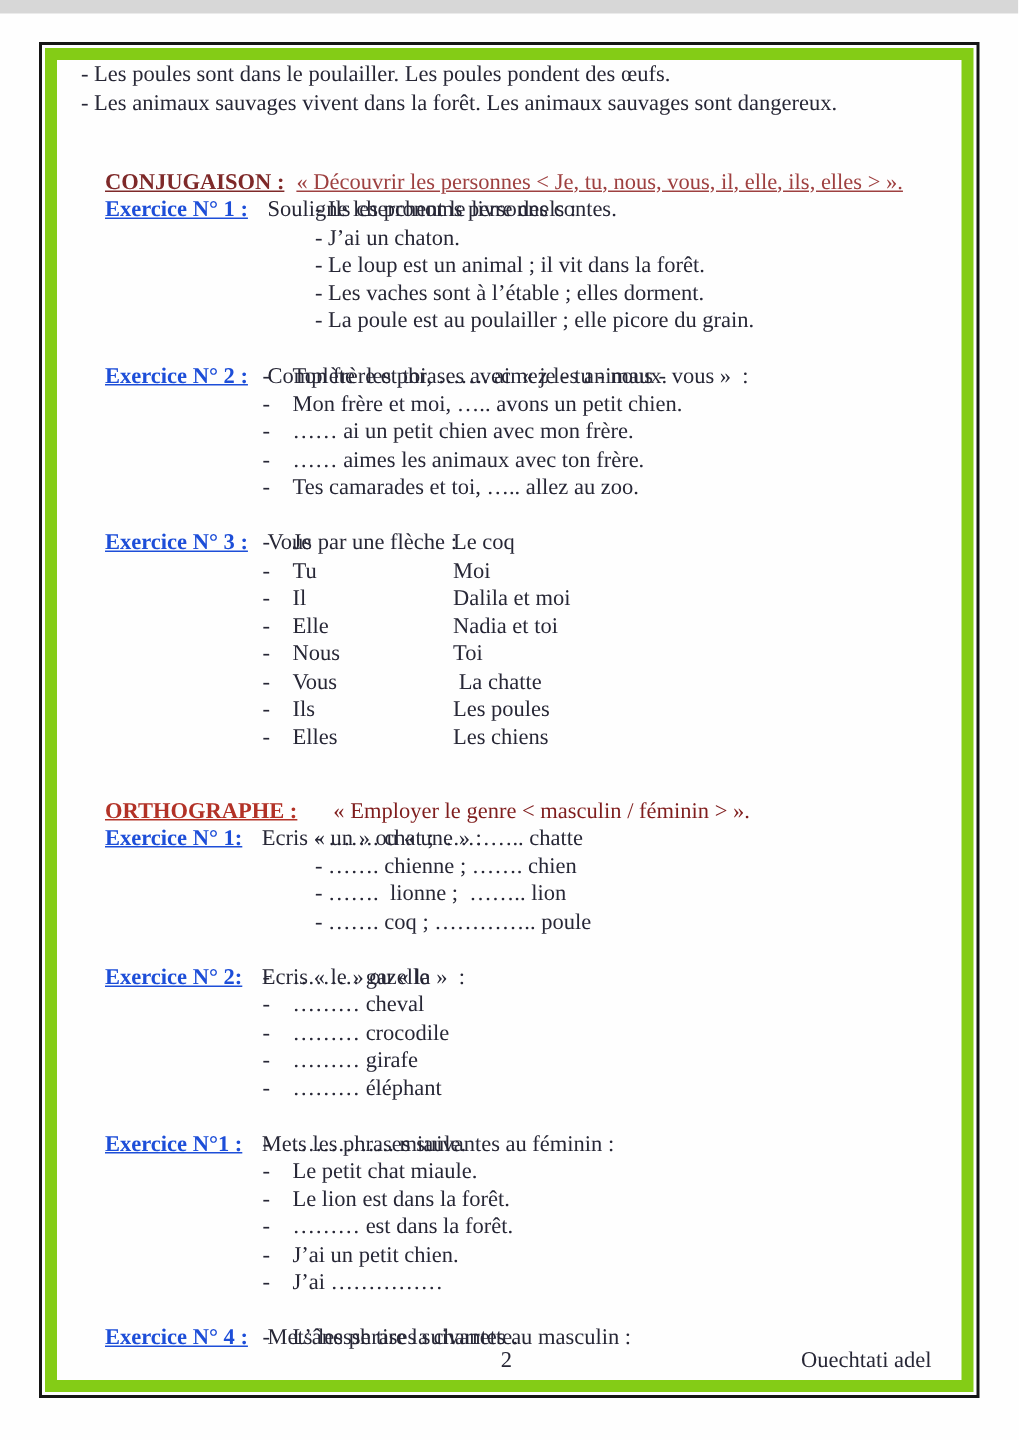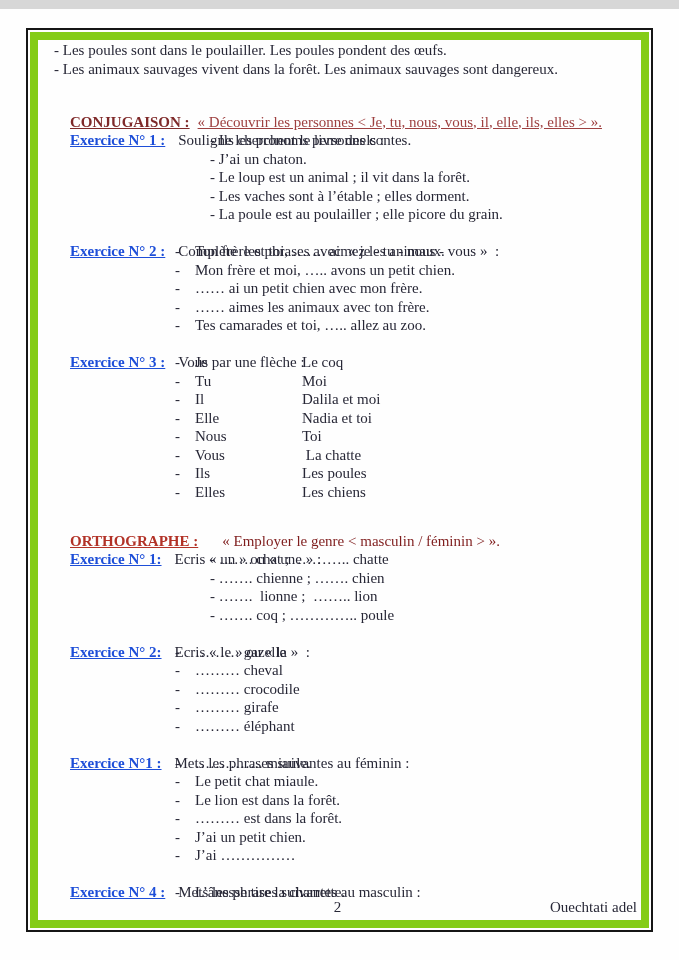--- a/index.html
+++ b/index.html
@@ -51,21 +51,21 @@
   }
   .prompt{margin-left:13px;}
   .item-a{padding-left:170px;}
   .bullet-line{padding-left:135px;}
   .bullet{display:inline-block;width:20px;}
   .mleft{display:inline-block;width:107px;}
   .footer-row{
     position:absolute;left:0;right:4px;bottom:3px;height:19px;line-height:19px;
   }
   .pagenum{position:absolute;left:0;right:0;text-align:center;}
-  .author{position:absolute;right:0;}
+  .author{position:absolute;right:16px;}
 </style>
 </head>
 <body>
 
 <div class="canvas">
   <div class="top-strip"></div>
 
   <div class="frame">
     <div class="frame-inner">
 

